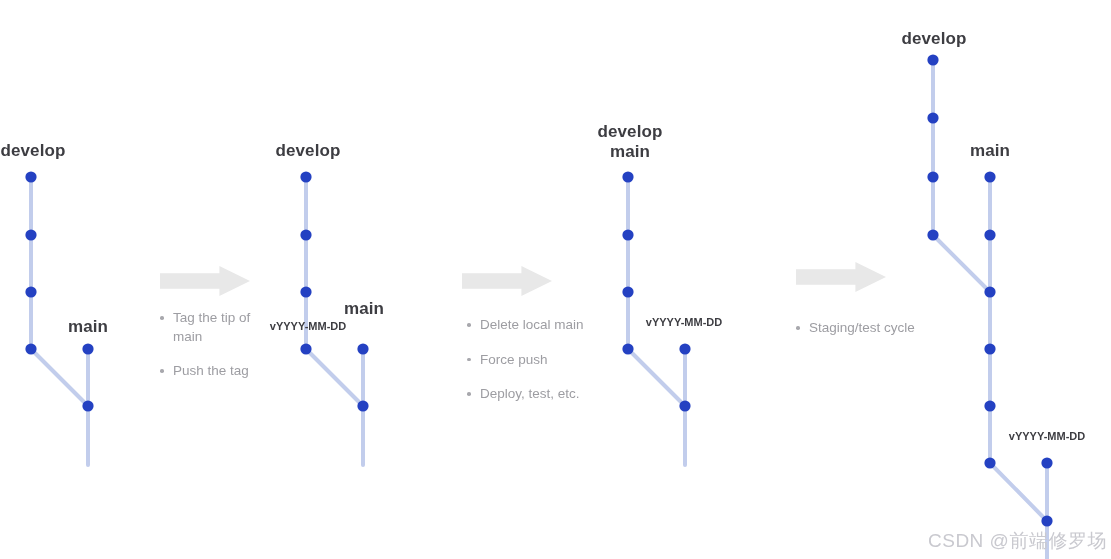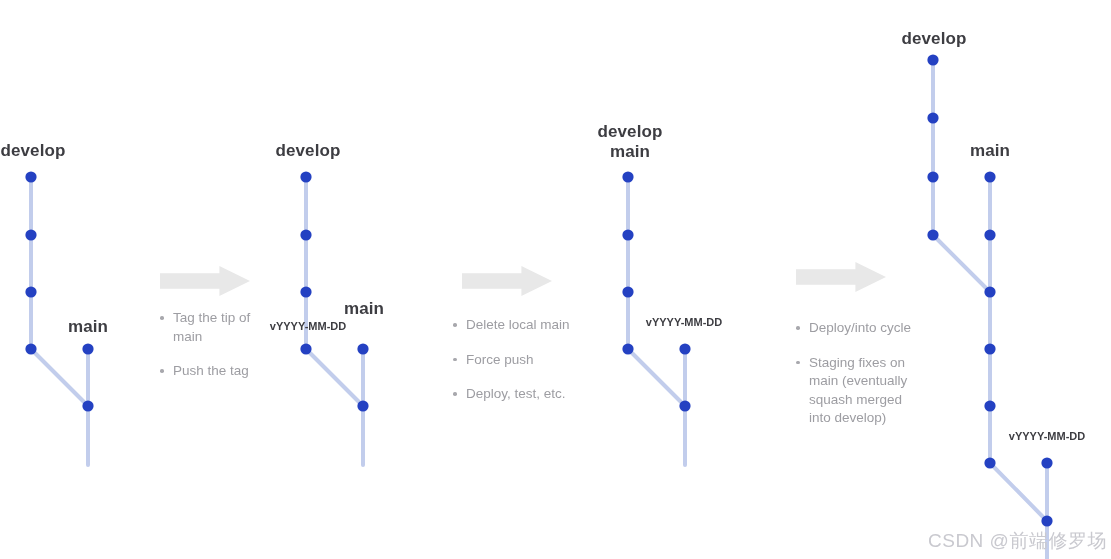--- a/index.html
+++ b/index.html
@@ -165,25 +165,24 @@
   <div id="tags-layer">
       <div class="tag-label center" style="left: 308px; top: 317px; transform: translateX(-50%);">vYYYY-MM-DD</div>
       <div class="tag-label center" style="left: 684px; top: 313px; transform: translateX(-50%);">vYYYY-MM-DD</div>
       <div class="tag-label center" style="left: 1047px; top: 427px; transform: translateX(-50%);">vYYYY-MM-DD</div>
     </div>
   <div id="lists-layer">
       <ul class="bullet-list" style="left: 160px; top: 309px; width: 110px;">
         <li><span class="dot"></span><span>Tag the tip of main</span></li>
         <li><span class="dot"></span><span>Push the tag</span></li>
       </ul>
-      <ul class="bullet-list" style="left: 453px; top: 316px; width: 125px;">
+      <ul class="bullet-list" style="left: 467px; top: 316px; width: 125px;">
         <li><span class="dot"></span><span>Delete local main</span></li>
         <li><span class="dot"></span><span>Force push</span></li>
         <li><span class="dot"></span><span>Deploy, test, etc.</span></li>
       </ul>
       <ul class="bullet-list" style="left: 796px; top: 319px; width: 128px;">
-        <li><span class="dot"></span><span>Deploy/into cycle</span></li>
-        <li><span class="dot"></span><span>Staging fixes on main (eventually squash merged into develop)</span></li>
+        <li><span class="dot"></span><span>Staging/test cycle</span></li>
       </ul>
     </div>
 
   <div class="watermark" style="left: 928px; top: 528px;">CSDN @前端修罗场</div>
 </div>
 
 </body></html>

